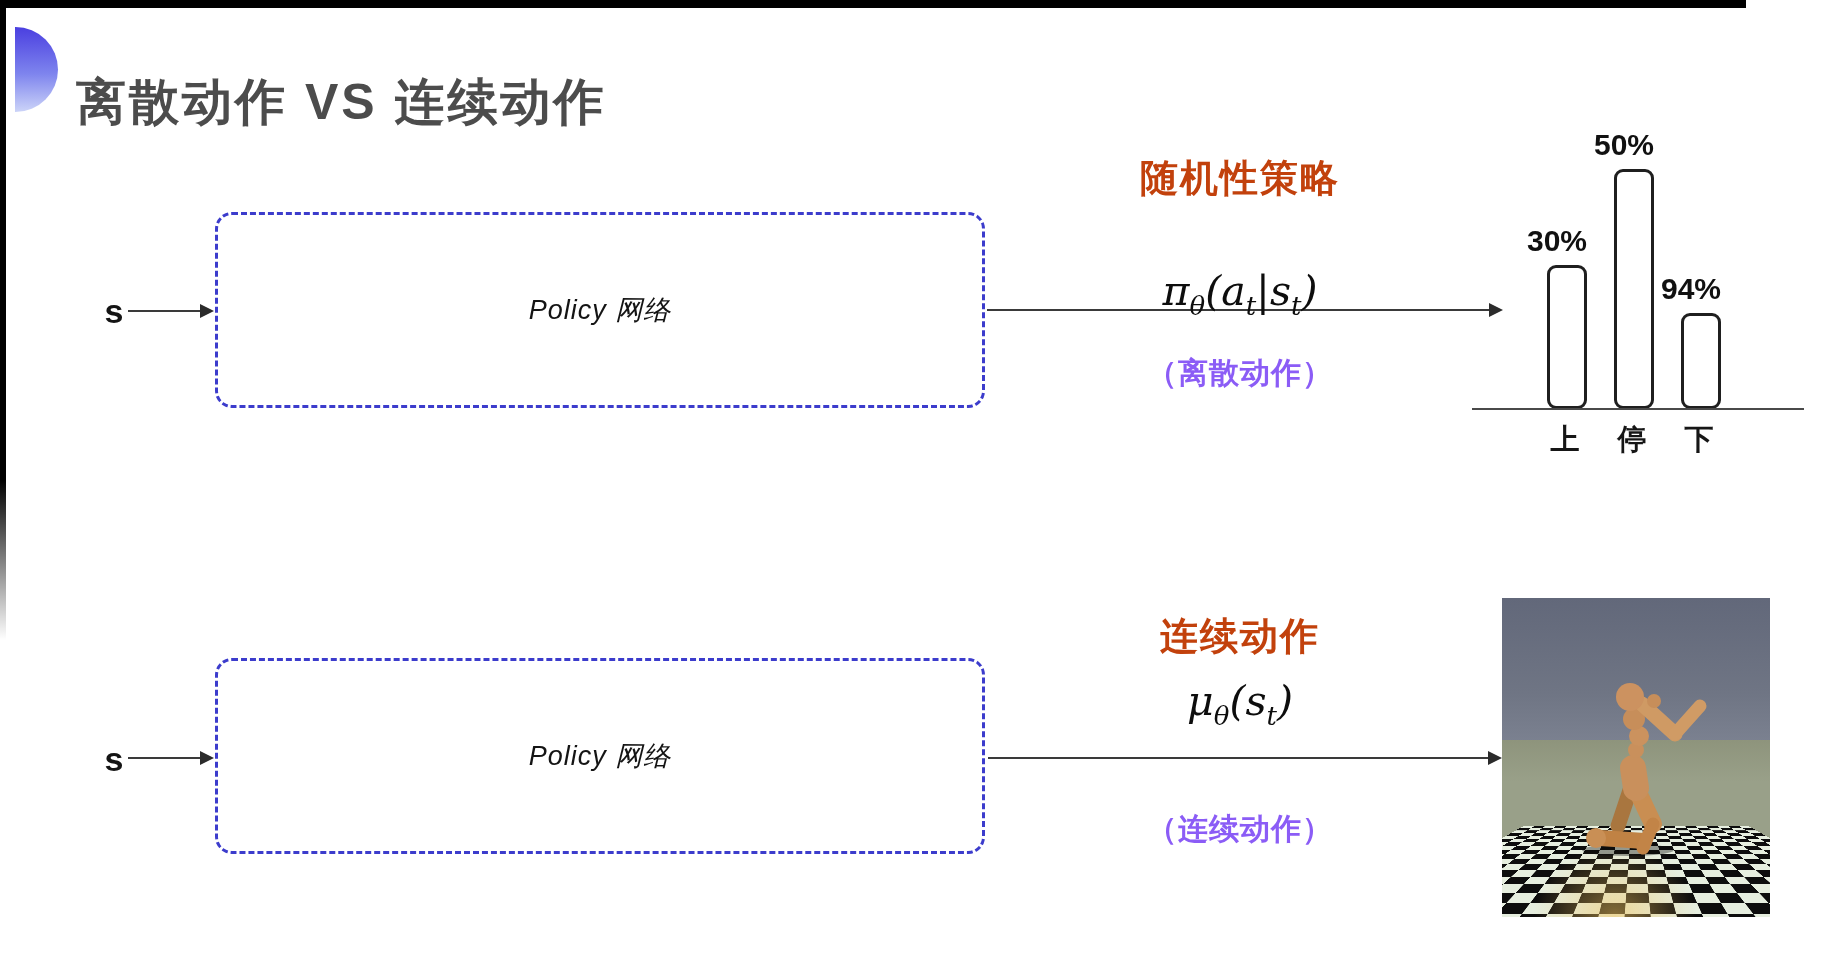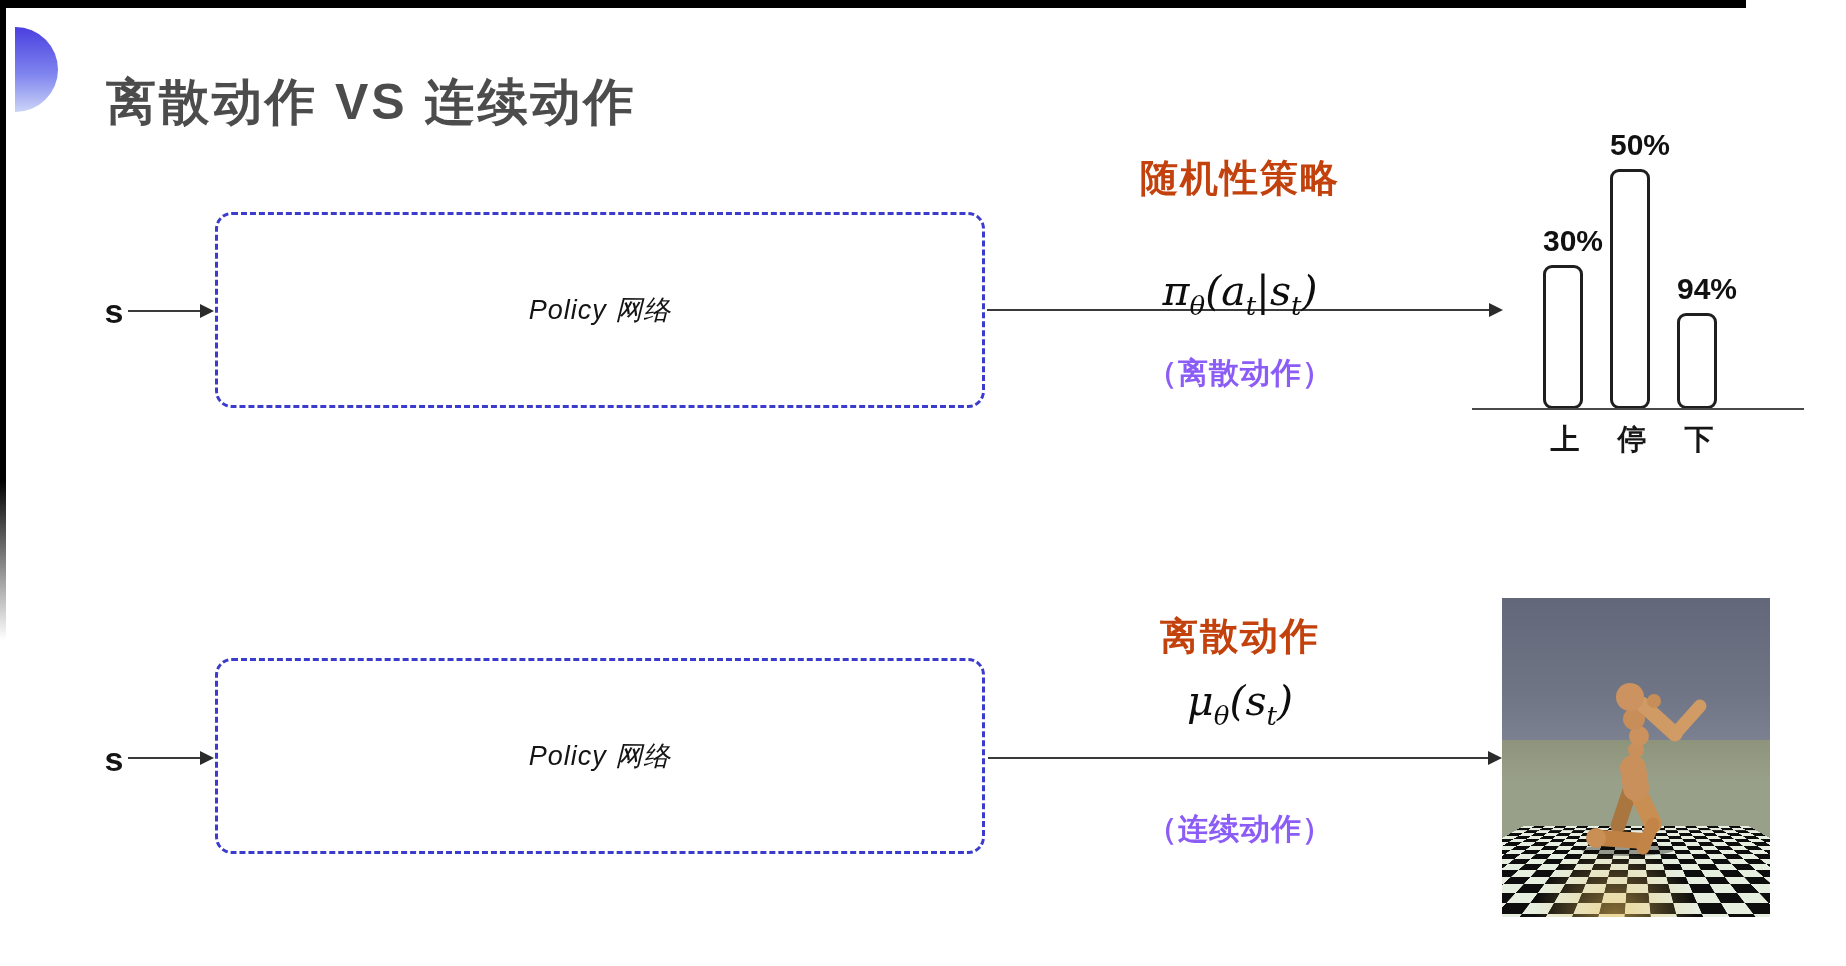--- a/index.html
+++ b/index.html
@@ -10,21 +10,21 @@
   
   .top-strip { position:absolute; top:0; left:0; width:1746px; height:8px; background:#000; }
   .left-strip { position:absolute; top:0; left:0; width:6px; height:640px;
     background:linear-gradient(#000 75%, rgba(0,0,0,0)); }
 
   
   .accent-ball { position:absolute; left:15px; top:27px; width:43px; height:85px;
     border-top-right-radius:86px; border-bottom-right-radius:86px;
     background:linear-gradient(180deg, #4a3fe0 0%, #7e84ee 55%, #ccd4f8 100%); }
   .page-title { position:absolute; left:76px; top:42px; font-size:50px; line-height:1.05;
-    font-weight:600; color:#4c4c4c; letter-spacing:3px; white-space:nowrap;margin-left:30px; }
+    font-weight:600; color:#4c4c4c; letter-spacing:3px; white-space:nowrap; }
 
   
   .s-label { position:absolute; left:94px; width:40px; text-align:center;
     font-size:34px; font-weight:700; color:#141414; line-height:1; }
   .s-top { top:294px; }
   .s-bottom { top:742px; }
 
   
   .arrow { position:absolute; height:2px; background:#3a3a3a; }
   .arrow::after { content:""; position:absolute; right:-13px; top:-6px; width:0; height:0;
@@ -50,21 +50,21 @@
   .formula { font-family:"DejaVu Serif", serif; font-style:italic; font-size:41px; color:#0d0d0d; }
   .formula .f-sub { font-size:26px; vertical-align:-10px; }
   .fm-top { top:233px;margin-top:36px; }
   .fm-bottom { top:679px;font-style:italic; }
   .action-type { font-size:30px; font-weight:700; color:#8b5cf6; letter-spacing:1px; }
   .at-top { top:356px; }
   .at-bottom { top:812px; }
 
   
   .chart-bars { position:absolute; left:1543px; bottom:557px; display:flex; align-items:flex-end; gap:23px; }
-  .bar-col { display:flex; flex-direction:column; align-items:flex-start; width:44px; }
+  .bar-col { display:flex; flex-direction:column; align-items:flex-end; width:44px; }
   .bar-label { font-size:30px; font-weight:600; color:#111; margin-bottom:9px; white-space:nowrap; line-height:1; }
   .bar { width:40px; background:#fff; border:3px solid #1f1f1f; border-radius:9px; box-sizing:border-box; }
   .chart-axis { position:absolute; left:1472px; top:408px; width:332px; height:2px; background:#4a4a4a; }
   .chart-cats { position:absolute; left:1543px; top:420px; display:flex; gap:23px; }
   .chart-cats .cat { width:44px; text-align:center; font-size:29px; font-weight:600; color:#161616; }
 
   
   .scene { position:absolute; left:1502px; top:598px; width:268px; height:319px; overflow:hidden;
     background:linear-gradient(180deg, #62687a 0%, #6f7584 30%, #7b8190 45%); }
   .scene-floor { position:absolute; left:0; right:0; top:142px; bottom:0; background:#99a089; overflow:hidden; }
@@ -125,21 +125,21 @@
 
   <div class="s-label s-bottom">s</div>
   <div class="arrow arrow-in-bottom"></div>
 
   <div class="policy-box policy-box-bottom">
     <span class="policy-box-label">Policy 网络</span>
   </div>
 
   <div class="arrow arrow-out-bottom"></div>
 
-  <div class="rlabel policy-name pn-bottom">离散动作</div>
+  <div class="rlabel policy-name pn-bottom">连续动作</div>
   <div class="rlabel formula fm-bottom"><span>μ</span><span class="f-sub">θ</span><span>(s</span><span class="f-sub">t</span><span>)</span></div>
   <div class="rlabel action-type at-bottom">（连续动作）</div>
 
   <div class="scene">
     <div class="scene-floor">
       <div class="scene-checks"></div>
     </div>
     <div class="scene-haze"></div>
     <div class="scene-glow"></div>
     <svg class="scene-svg" viewBox="0 0 268 319">

